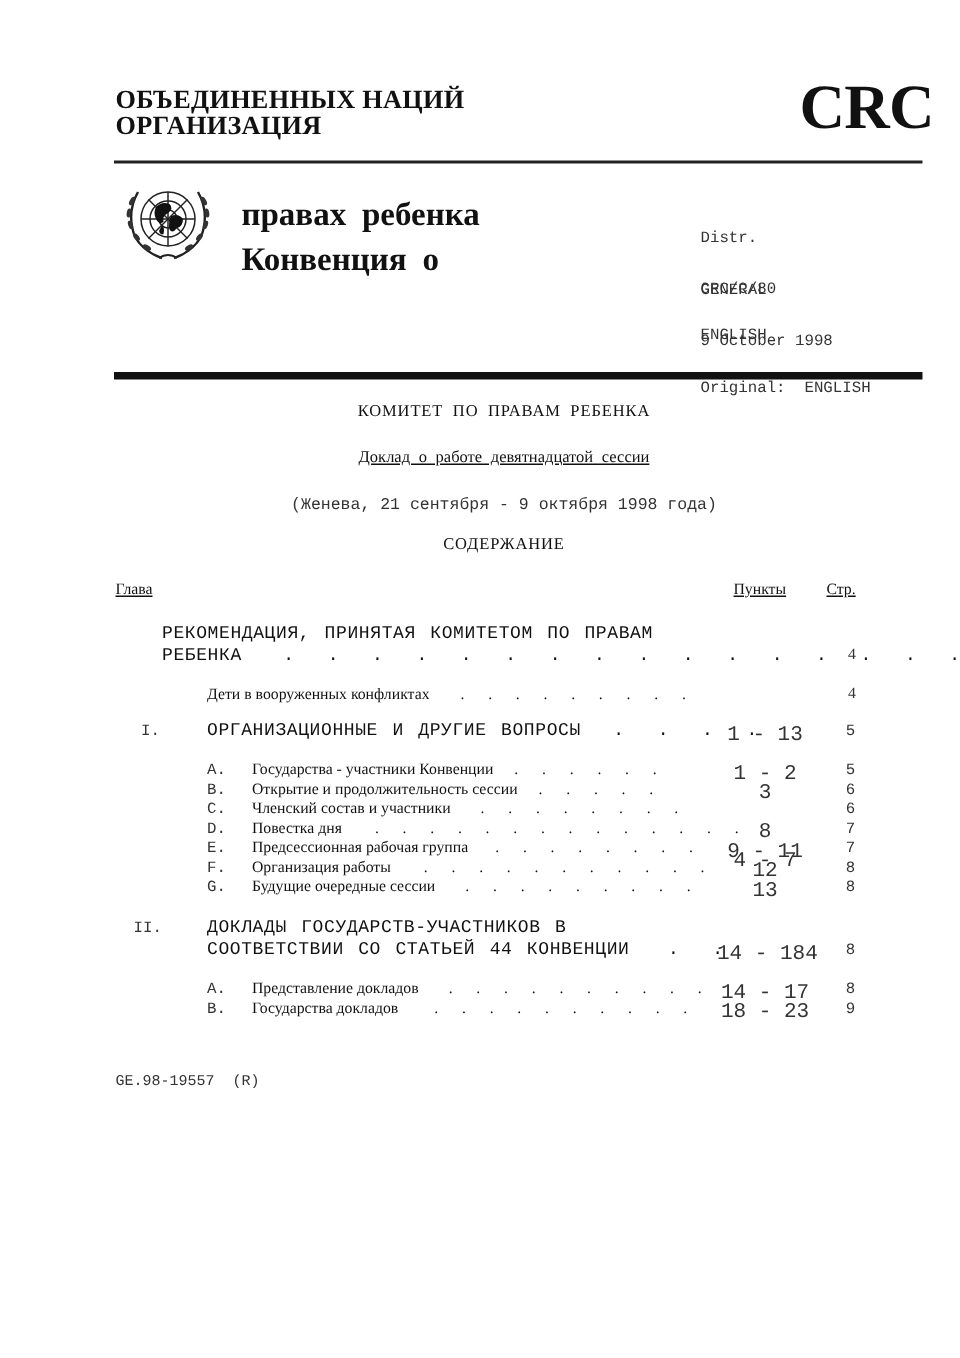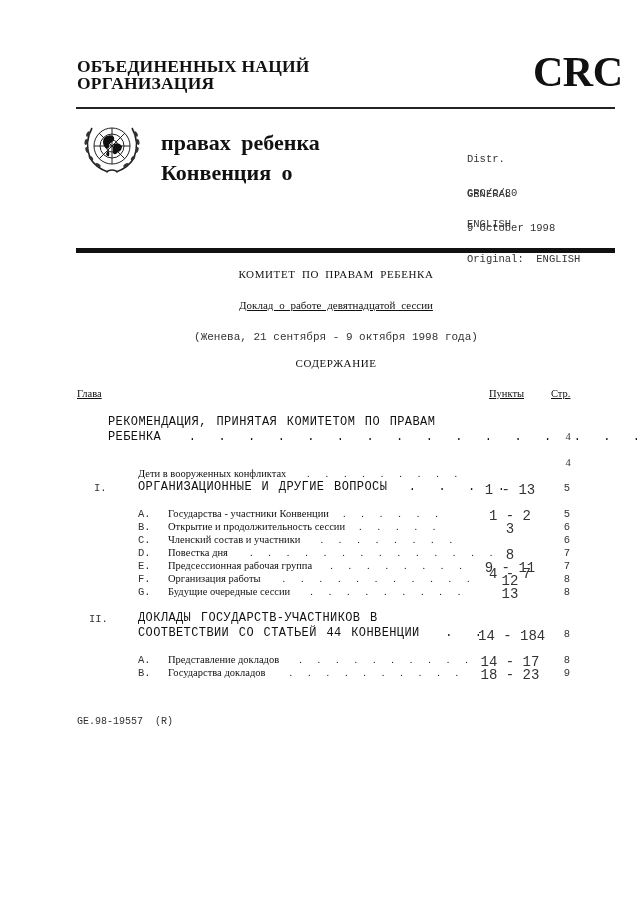--- a/index.html
+++ b/index.html
@@ -114,21 +114,21 @@
 <div class="abs serif hdr hdr-punkty">Пункты</div>
 <div class="abs serif hdr hdr-str">Стр.</div>
 
 <div class="abs serif row caps" style="left:108px; top:416px;">РЕКОМЕНДАЦИЯ, ПРИНЯТАЯ КОМИТЕТОМ ПО ПРАВАМ</div>
 <div class="abs serif row caps" style="left:108px; top:431px;">
   <span>РЕБЕНКА</span>
   <span class="dots" style="margin-left:18px;">. . . . . . . . . . . . . . . . . . . . .</span>
 </div>
 <div class="abs page" style="left:558px; top:431px;">4</div>
 
-<div class="abs serif row" style="left:138px; top:467px;font-family:Liberation Serif, serif;">
+<div class="abs serif row" style="left:138px; top:457px;font-family:Liberation Serif, serif;">
   <span>Дети в вооруженных конфликтах</span>
   <span class="dots" style="margin-left:18px;">. . . . . . . . .</span>
 </div>
 <div class="abs page" style="left:558px; top:457px;">4</div>
 
 <div class="abs mono roman" style="left:94px; top:482px;">I.</div>
 <div class="abs serif row caps" style="left:138px; top:481px;">
   <span>ОРГАНИЗАЦИОННЫЕ И ДРУГИЕ ВОПРОСЫ</span>
   <span class="dots" style="margin-left:12px;">. . . .</span>
 </div>

